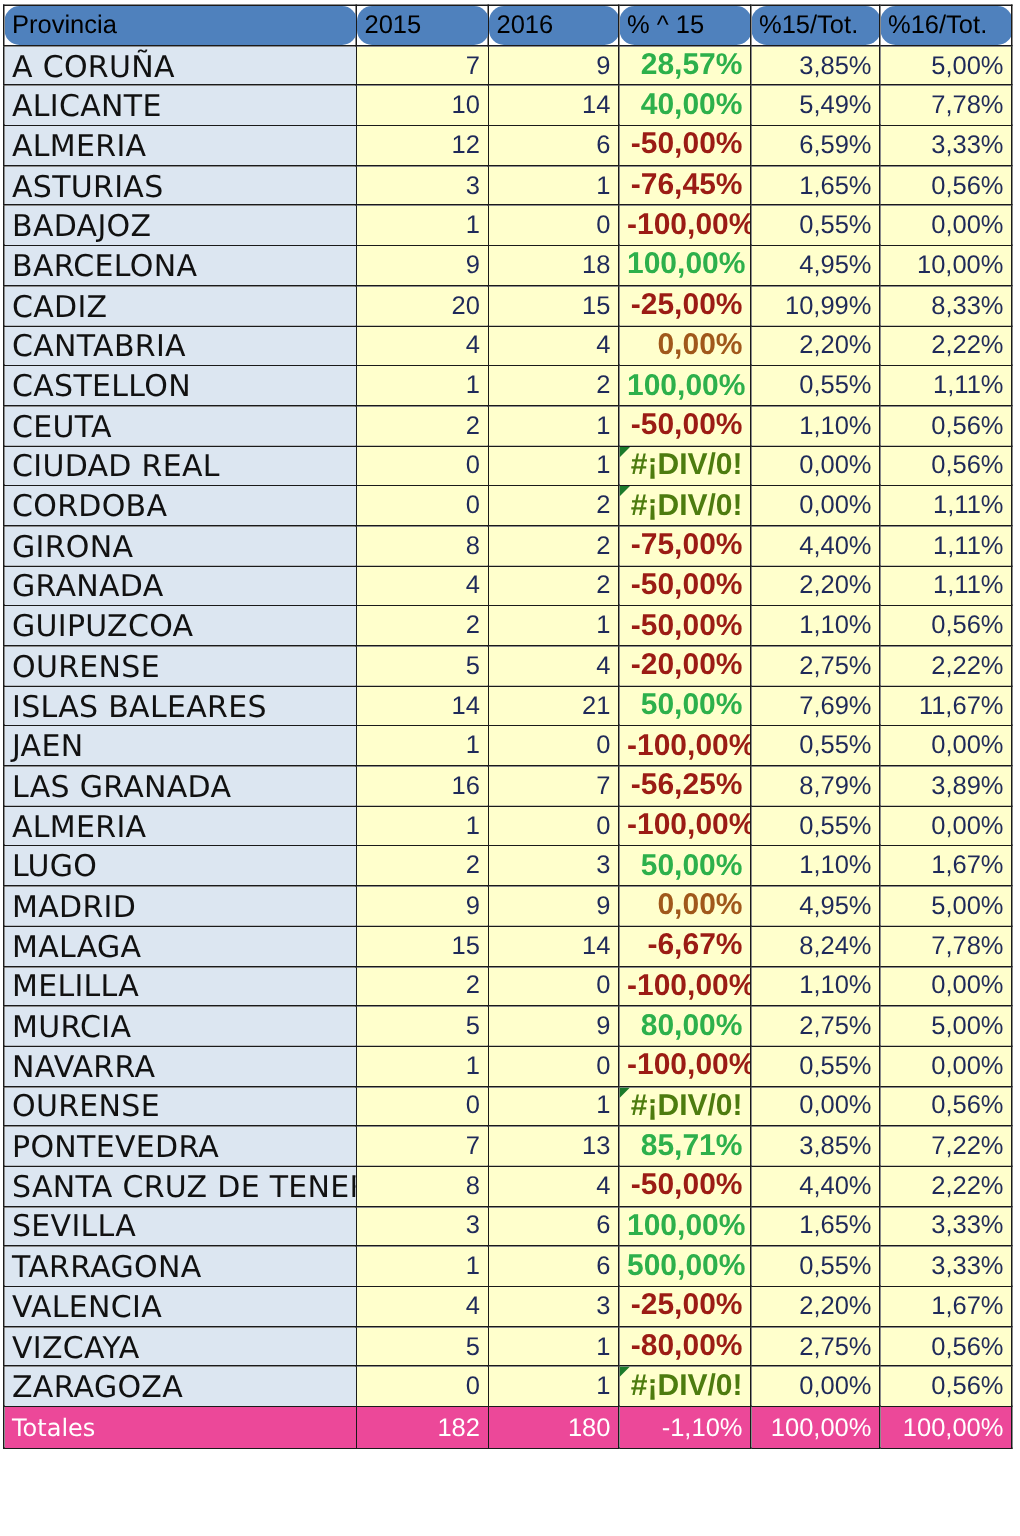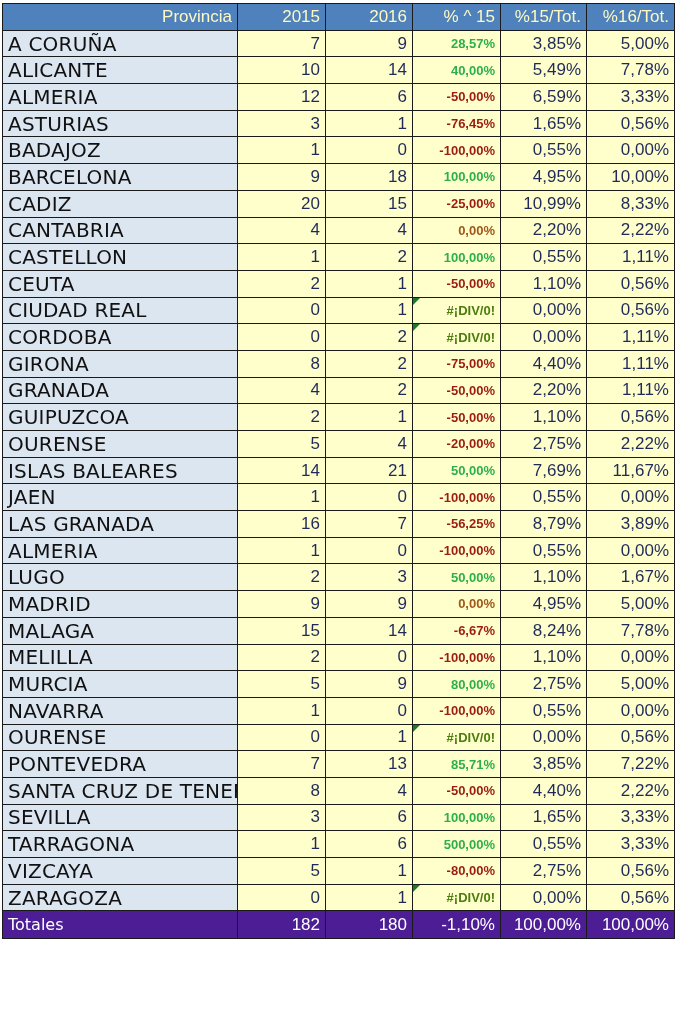--- a/index.html
+++ b/index.html
@@ -20,61 +20,62 @@
     position: relative;
   }
   col.c-prov { width: 235px; }
   col.c-2015 { width: 88px; }
   col.c-2016 { width: 87px; }
   col.c-var { width: 88px; }
   col.c-p15 { width: 86px; }
   col.c-p16 { width: 88px; }
   thead th {
     background: #4f81bd;
-    color: #fef9c3;
+    color: #000000;
     font-family: "Liberation Sans", sans-serif;
     font-weight: normal;
     font-size: 17px;
-    text-align: right;
+    text-align: left;
     height: 28px;
+    border-radius: 10px;
   }
   td.prov {
     background: #dce6f1;
     color: #111111;
     font-family: "DejaVu Sans", sans-serif;
     font-size: 20px;
     letter-spacing: 0.2px;
     text-align: left;
   }
   td.num {
     background: #ffffcc;
     color: #1f2a5a;
     font-family: "Liberation Sans", sans-serif;
     font-size: 17px;
     text-align: right;
   }
   td.var {
     background: #ffffcc;
     font-family: "Liberation Sans", sans-serif;
     font-weight: bold;
-    font-size: 13px;
+    font-size: 20px;
     text-align: right;
   }
   td.var.pos { color: #2db04b; }
   td.var.neg { color: #9b1c14; }
   td.var.zero { color: #a0581b; }
   td.var.err { color: #4d7c0f; }
   .err-flag {
     position: absolute; left: 0; top: 0;
     width: 0; height: 0;
     border-top: 7px solid #1b7a2a;
     border-right: 7px solid transparent;
   }
   tr.totals td {
-    background: #4c1d95;
+    background: #ec4899;
     color: #ffffff;
     font-family: "Liberation Sans", sans-serif;
     font-size: 17px;
     text-align: right;
     height: 28px;
   }
   tr.totals td.tot-label {
     text-align: left;
     font-family: "DejaVu Sans", sans-serif;
     font-size: 16px;
@@ -345,20 +346,28 @@
       </tr>
       <tr>
         <td class="prov"><span>TARRAGONA</span></td>
         <td class="num"><span>1</span></td>
         <td class="num"><span>6</span></td>
         <td class="var pos"><span>500,00%</span></td>
         <td class="num"><span>0,55%</span></td>
         <td class="num"><span>3,33%</span></td>
       </tr>
       <tr>
+        <td class="prov"><span>VALENCIA</span></td>
+        <td class="num"><span>4</span></td>
+        <td class="num"><span>3</span></td>
+        <td class="var neg"><span>-25,00%</span></td>
+        <td class="num"><span>2,20%</span></td>
+        <td class="num"><span>1,67%</span></td>
+      </tr>
+      <tr>
         <td class="prov"><span>VIZCAYA</span></td>
         <td class="num"><span>5</span></td>
         <td class="num"><span>1</span></td>
         <td class="var neg"><span>-80,00%</span></td>
         <td class="num"><span>2,75%</span></td>
         <td class="num"><span>0,56%</span></td>
       </tr>
       <tr>
         <td class="prov"><span>ZARAGOZA</span></td>
         <td class="num"><span>0</span></td>

